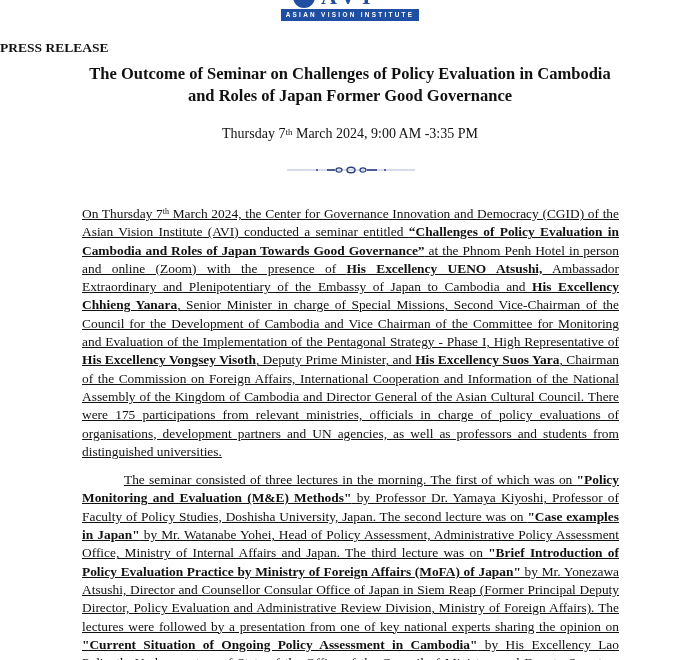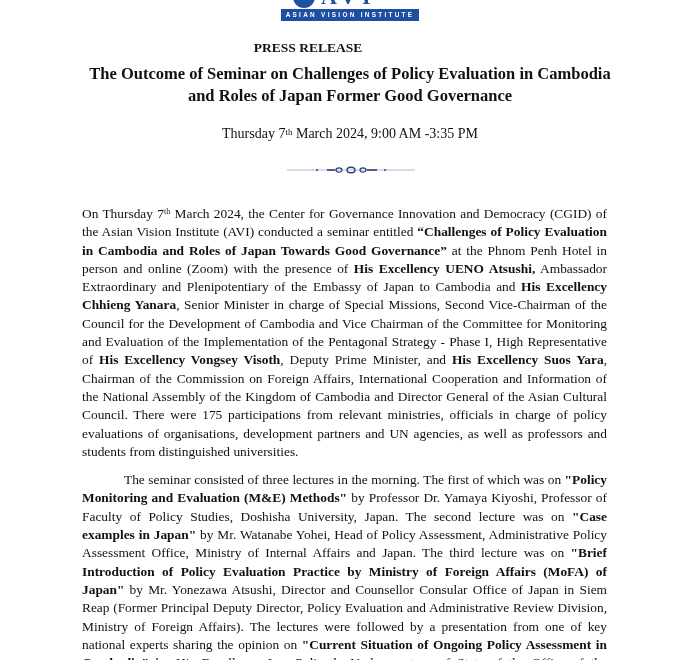--- a/index.html
+++ b/index.html
@@ -22,39 +22,39 @@
       position: absolute; left: 40px; top: -14px; font-family: "Liberation Serif", serif;
       font-weight: bold; font-size: 22px; color: #1f4fa3; letter-spacing: 6px; line-height: 22px;
     }
     .logo-band {
       position: absolute; left: 0; top: 9px; width: 138px; height: 12px;
       background: #1f4fa3; color: #fff; font-family: "Liberation Sans", sans-serif;
       font-weight: bold; font-size: 6.4px; letter-spacing: 2.3px; text-align: center;
       line-height: 12px; white-space: nowrap;
     }
     .press {
-      position: absolute; left: 0; width: 568px; top: 40px; text-align: center;
-      font-weight: bold; font-size: 13.5px; padding-left: 24px;
+      position: absolute; left: 0; width: 568px; top: 40px; text-align: left;
+      font-weight: bold; font-size: 13.5px;
     }
     .title {
       position: absolute; left: 0; width: 700px; top: 63px; text-align: center;
       font-weight: bold; font-size: 16.5px; line-height: 22px;
     }
     .event {
       position: absolute; left: 0; width: 700px; top: 122px; text-align: center;
       font-size: 14px; line-height: 24px;
     }
     .divider {
       position: absolute; left: 287px; top: 165px; width: 128px; height: 10px;
     }
     .body {
       position: absolute; left: 82px; width: 537px; top: 205px;
       font-size: 13.4px; line-height: 18.3px; text-align: justify;
     }
-    .body p { margin: 0 12px 10px 0; }
+    .body p { margin: 0 0 10px 0; text-decoration: underline; }
     .body p.indent { text-indent: 42px; }
     sup { font-size: 8px; vertical-align: top; position: relative; top: -2px; }
     .event sup { font-size: 9px; }
   </style>
 </head>
 <body>
 
 <div class="logo">
   <div class="logo-top">
     <div class="logo-globe"></div>

